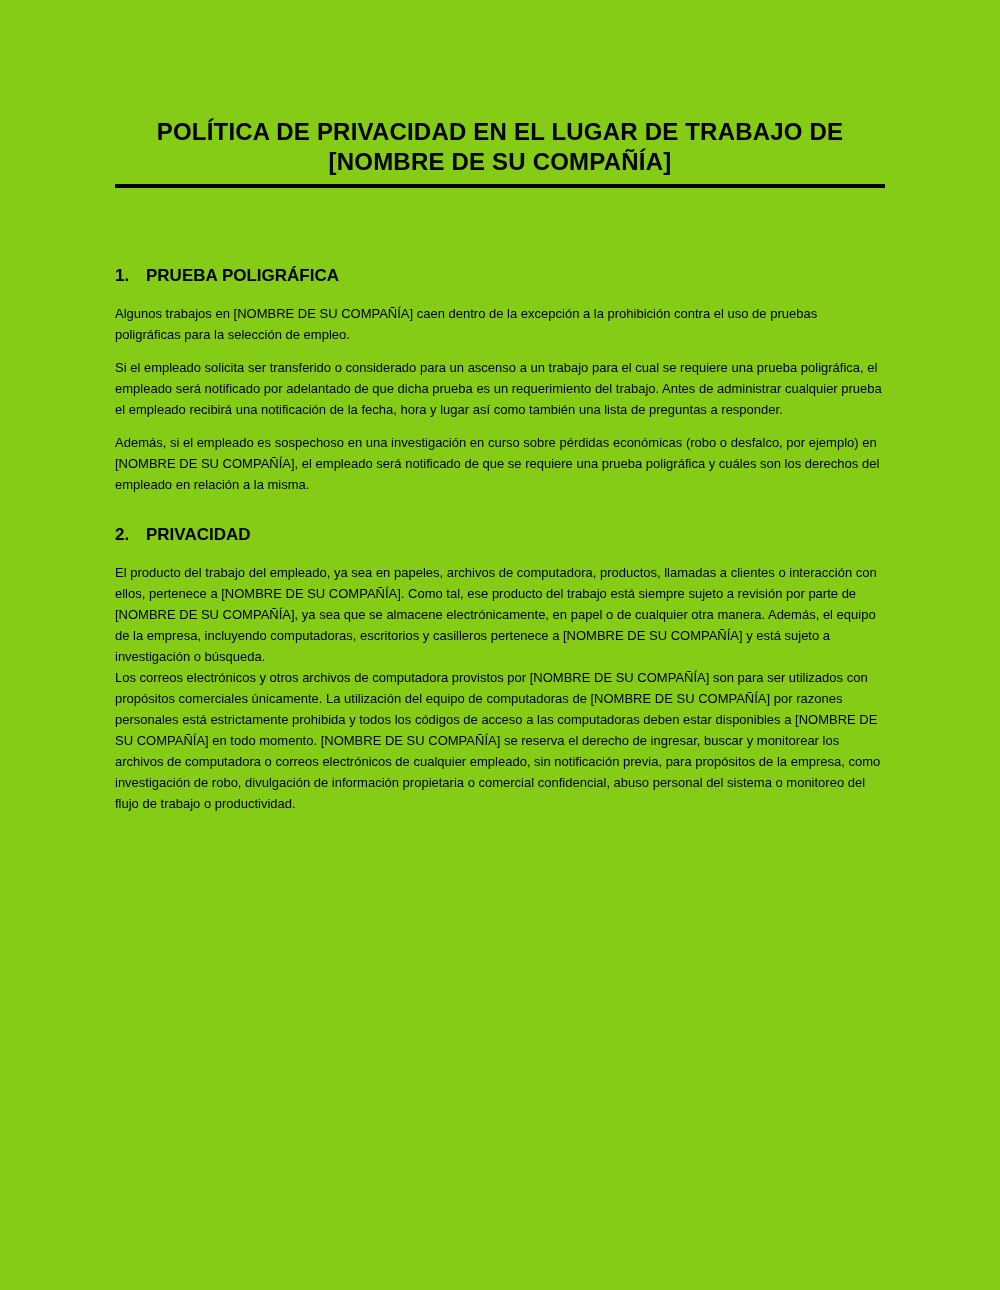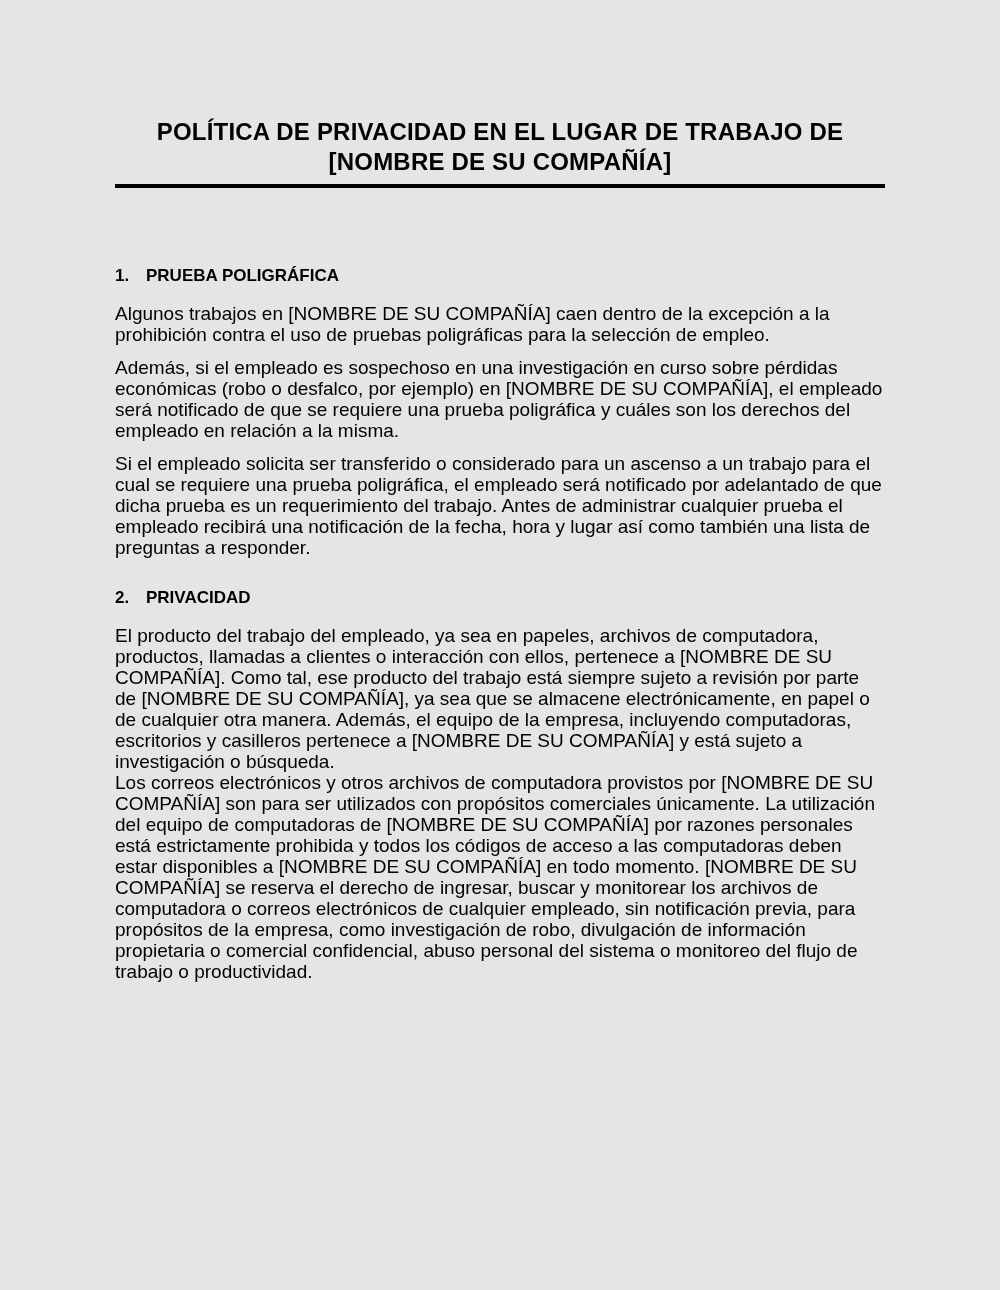--- a/index.html
+++ b/index.html
@@ -4,21 +4,21 @@
 <style>
   html, body {
     margin: 0;
     padding: 0;
     background: #ffffff;
   }
   .page {
     position: relative;
     width: 1000px;
     height: 1290px;
-    background: #e5e5e5;
+    background: #84cc16;
     color: #000000;
     font-family: "Liberation Sans", "DejaVu Sans", sans-serif;
     overflow: hidden;
     box-sizing: border-box;
   }
   .content {
     margin: 0 115px;
     width: 770px;
   }
   .doc-title {
@@ -42,21 +42,21 @@
   }
   .sec-heading .sec-num {
     display: inline-block;
     width: 31px;
   }
   .section-first .sec-heading {
     margin-top: 78px;
   }
   .section p {
     margin: 0 0 12px 0;
-    font-size: 19px;
+    font-size: 13px;
     line-height: 21px;
     text-align: left;
   }
   .section p:last-child {
     margin-bottom: 0;
   }
   .section {
     margin-bottom: 0;
   }
 </style>
@@ -66,22 +66,22 @@
 <div class="page">
   <div class="content">
 
     <h1 class="doc-title">POLÍTICA DE PRIVACIDAD EN EL LUGAR DE TRABAJO DE [NOMBRE DE SU COMPAÑÍA]</h1>
 
     <div class="section section-first">
       <h2 class="sec-heading">
         <span class="sec-num">1.</span><span class="sec-label">PRUEBA POLIGRÁFICA</span>
       </h2>
       <p>Algunos trabajos en [NOMBRE DE SU COMPAÑÍA] caen dentro de la excepción a la prohibición contra el uso de pruebas poligráficas para la selección de empleo.</p>
+      <p>Si el empleado solicita ser transferido o considerado para un ascenso a un trabajo para el cual se requiere una prueba poligráfica, el empleado será notificado por adelantado de que dicha prueba es un requerimiento del trabajo. Antes de administrar cualquier prueba el empleado recibirá una notificación de la fecha, hora y lugar así como también una lista de preguntas a responder.</p>
       <p>Además, si el empleado es sospechoso en una investigación en curso sobre pérdidas económicas (robo o desfalco, por ejemplo) en [NOMBRE DE SU COMPAÑÍA], el empleado será notificado de que se requiere una prueba poligráfica y cuáles son los derechos del empleado en relación a la misma.</p>
-      <p>Si el empleado solicita ser transferido o considerado para un ascenso a un trabajo para el cual se requiere una prueba poligráfica, el empleado será notificado por adelantado de que dicha prueba es un requerimiento del trabajo. Antes de administrar cualquier prueba el empleado recibirá una notificación de la fecha, hora y lugar así como también una lista de preguntas a responder.</p>
     </div>
 
     <div class="section">
       <h2 class="sec-heading">
         <span class="sec-num">2.</span><span class="sec-label">PRIVACIDAD</span>
       </h2>
       <p>El producto del trabajo del empleado, ya sea en papeles, archivos de computadora, productos, llamadas a clientes o interacción con ellos, pertenece a [NOMBRE DE SU COMPAÑÍA]. Como tal, ese producto del trabajo está siempre sujeto a revisión por parte de [NOMBRE DE SU COMPAÑÍA], ya sea que se almacene electrónicamente, en papel o de cualquier otra manera. Además, el equipo de la empresa, incluyendo computadoras, escritorios y casilleros pertenece a [NOMBRE DE SU COMPAÑÍA] y está sujeto a investigación o búsqueda.</p>
     </div>
 
     <div class="section">

